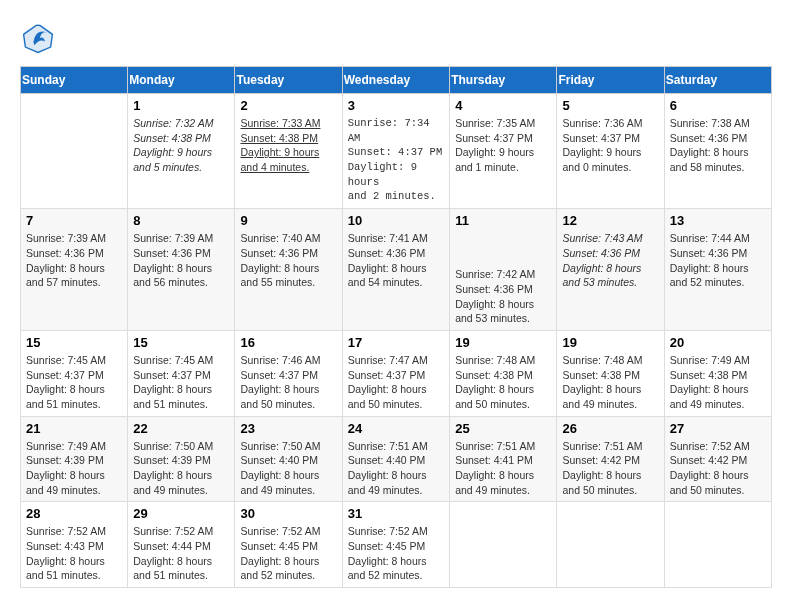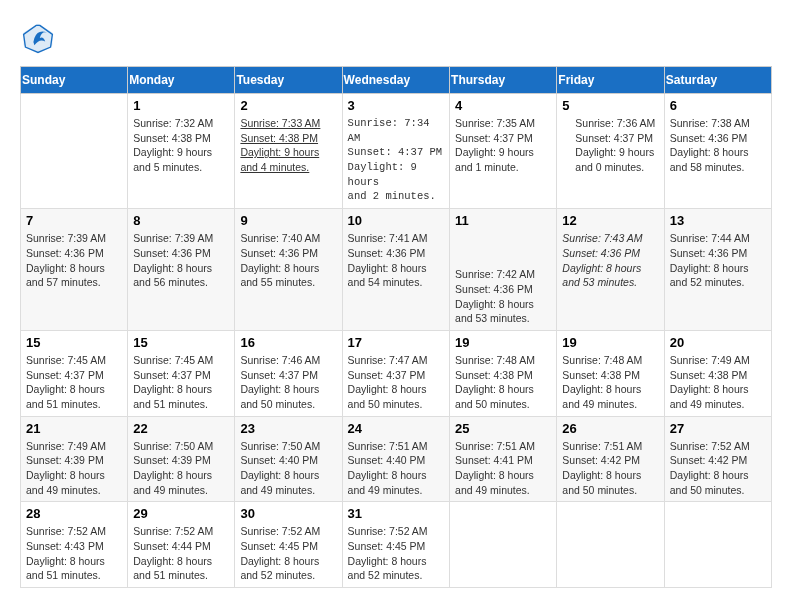--- a/index.html
+++ b/index.html
@@ -113,21 +113,21 @@
         <th>Thursday</th>
         <th>Friday</th>
         <th>Saturday</th>
       </tr>
   </thead>
   <tbody id="calendar-body">
   <tr>
         <td class="empty"></td>
         <td>
           <span class="day-number">1</span>
-          <div class="day-info" style="white-space: pre-line;">Sunrise: 7:32 AM
+          <div class="day-info" style="white-space: pre-line; font-style: italic;">Sunrise: 7:32 AM
 Sunset: 4:38 PM
 Daylight: 9 hours
 and 5 minutes.</div>
         </td>
         <td>
           <span class="day-number">2</span>
           <div class="day-info" style="white-space: pre-line; text-decoration: underline;">Sunrise: 7:33 AM
 Sunset: 4:38 PM
 Daylight: 9 hours
 and 4 minutes.</div>
@@ -141,21 +141,21 @@
         </td>
         <td>
           <span class="day-number">4</span>
           <div class="day-info" style="white-space: pre-line;">Sunrise: 7:35 AM
 Sunset: 4:37 PM
 Daylight: 9 hours
 and 1 minute.</div>
         </td>
         <td>
           <span class="day-number">5</span>
-          <div class="day-info" style="white-space: pre-line; margin-left: 13px;">Sunrise: 7:36 AM
+          <div class="day-info" style="white-space: pre-line;">Sunrise: 7:36 AM
 Sunset: 4:37 PM
 Daylight: 9 hours
 and 0 minutes.</div>
         </td>
         <td>
           <span class="day-number">6</span>
           <div class="day-info" style="white-space: pre-line;">Sunrise: 7:38 AM
 Sunset: 4:36 PM
 Daylight: 8 hours
 and 58 minutes.</div>

